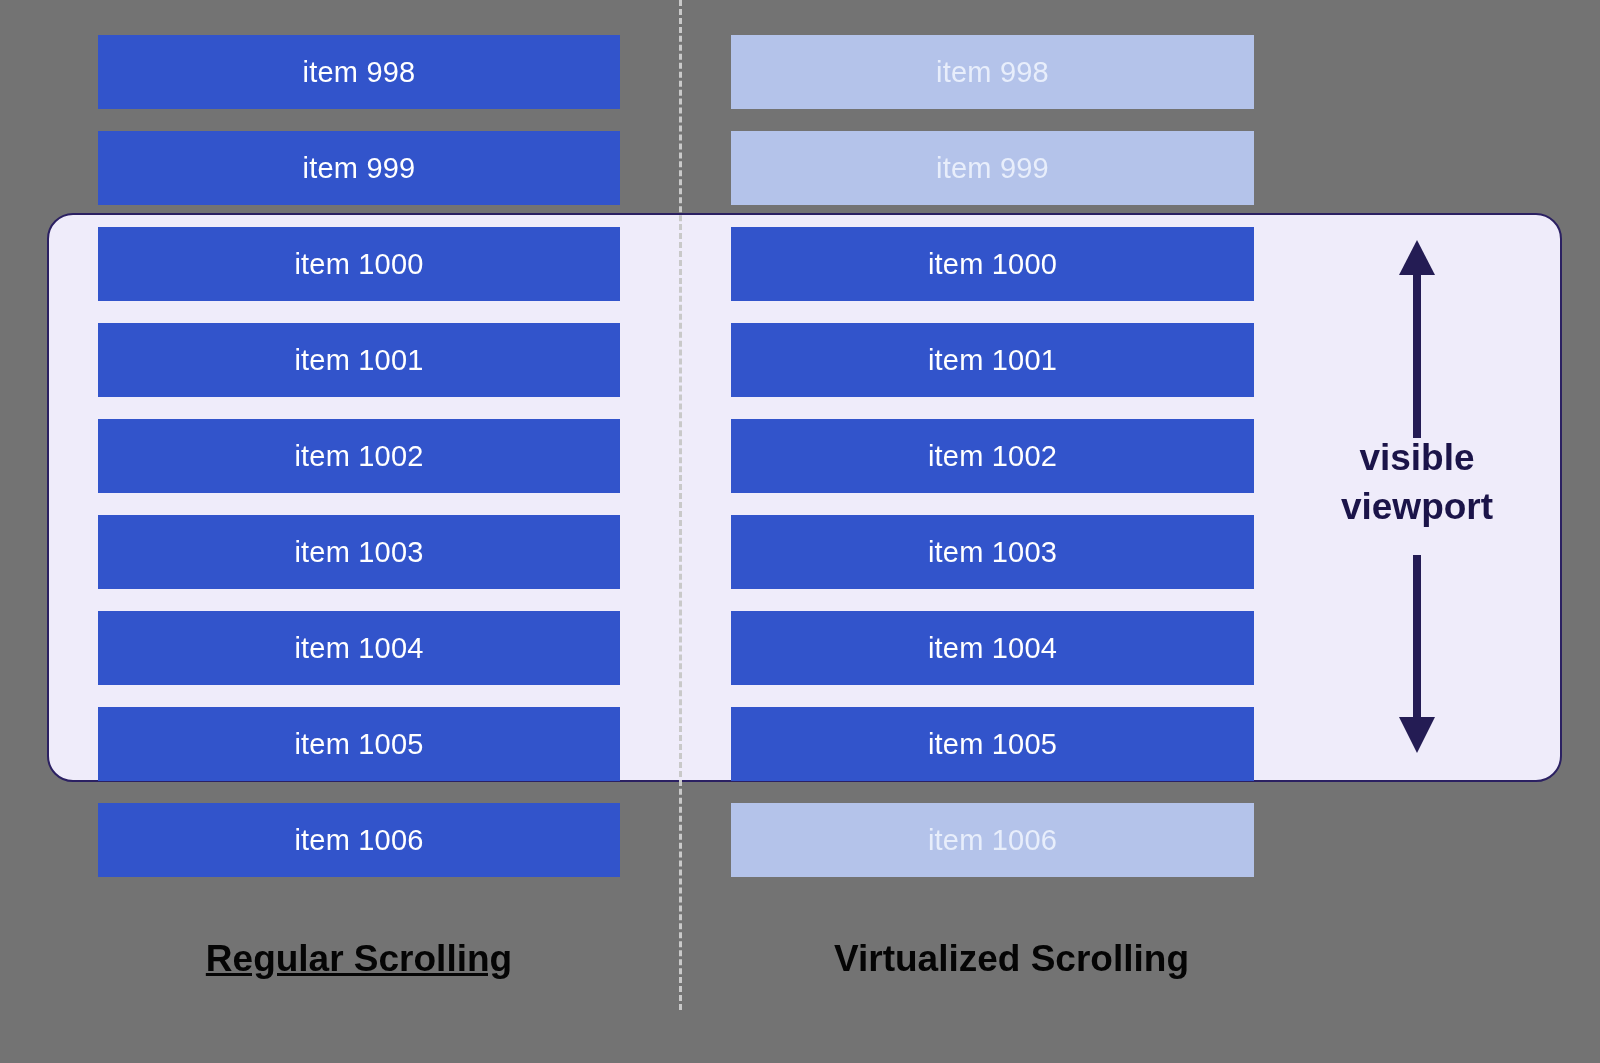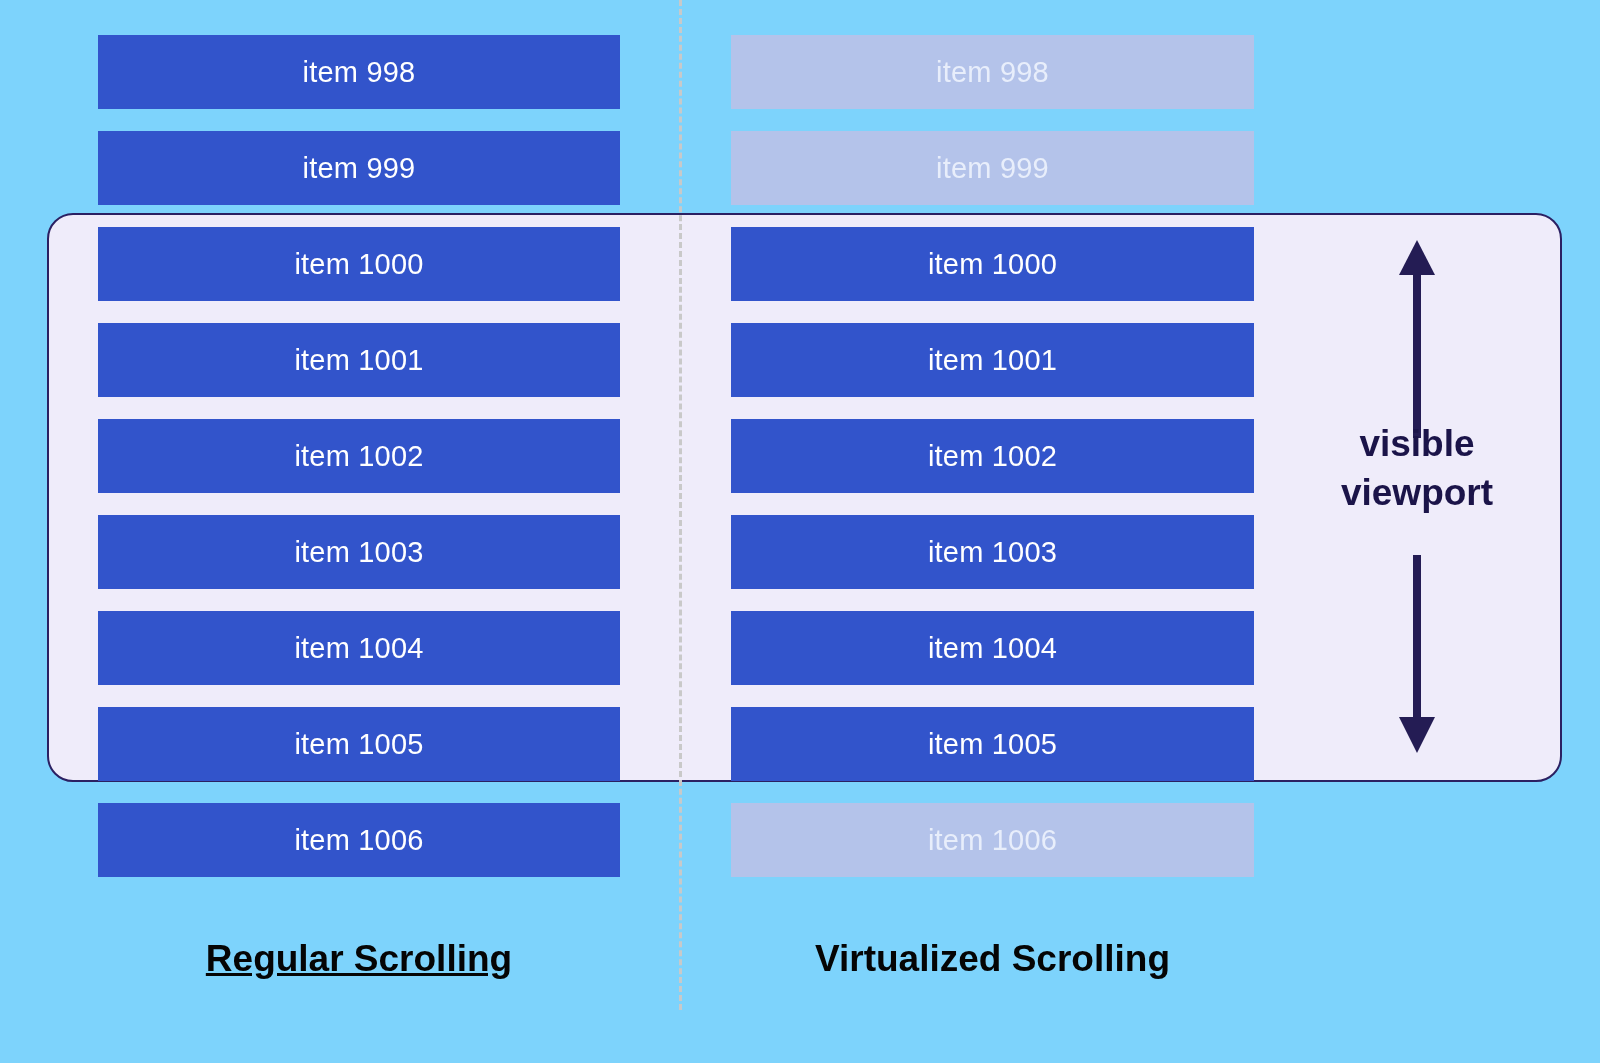--- a/index.html
+++ b/index.html
@@ -7,21 +7,21 @@
     padding: 0;
     background: #ffffff;
   }
   body {
     font-family: "Liberation Sans", sans-serif;
   }
   #canvas {
     position: relative;
     width: 1600px;
     height: 1063px;
-    background: #7dd3fc;
+    background: #737373;
     overflow: hidden;
   }
 
   
   .viewport-box {
     position: absolute;
     left: 47px;
     top: 213px;
     width: 1515px;
     height: 569px;
@@ -71,21 +71,21 @@
     top: 235px;
     width: 115px;
     height: 520px;
     z-index: 5;
   }
 
   
   .viewport-caption {
     position: absolute;
     left: 1282px;
-    top: 420px;
+    top: 434px;
     width: 270px;
     text-align: center;
     color: #1b1449;
     font-size: 37px;
     font-weight: bold;
     line-height: 1.32;
     z-index: 6;
     white-space: pre-line;
   }
 
@@ -93,21 +93,21 @@
   .col-caption {
     position: absolute;
     top: 938px;
     font-size: 37px;
     font-weight: bold;
     color: #050505;
     text-align: center;
     z-index: 6;
   }
   .caption-left  { left: 98px;  width: 522px; text-decoration: underline; }
-  .caption-right { left: 731px; width: 523px; }
+  .caption-right { left: 750px; width: 523px; }
 </style>
 </head>
 <body>
 
 <div id="canvas">
 
   <div class="viewport-box"></div>
 
   <div class="divider"></div>
 

